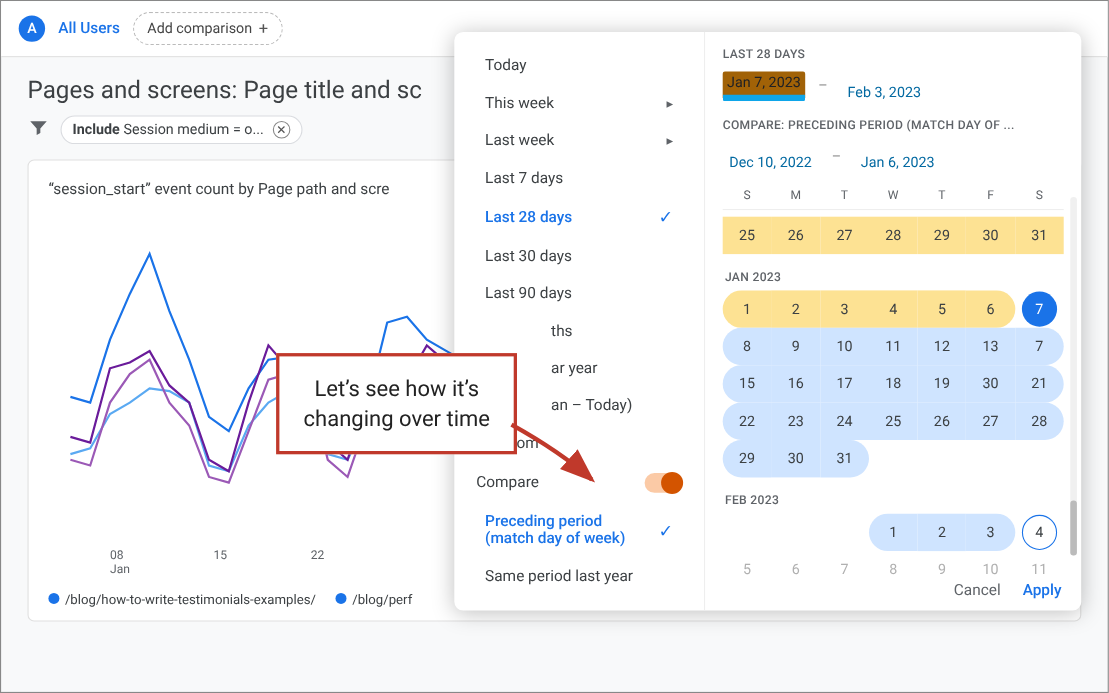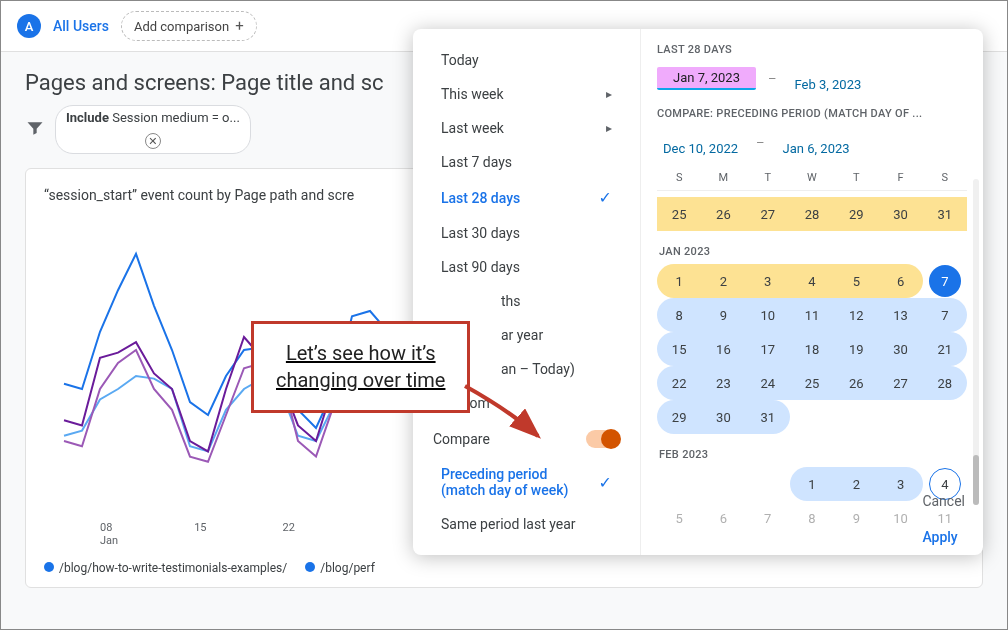--- a/index.html
+++ b/index.html
@@ -11,21 +11,21 @@
 .all-users { color: #1a73e8; font-size: 14px; font-weight: 500; }
 .add-comparison { border: 1px dashed #bbb; border-radius: 18px; padding: 5px 12px; font-size: 13px; color: #444; display: flex; align-items: center; gap: 6px; background: #fff; }
 .plus-icon { font-size: 15px; color: #555; }
 
 
 .page-title-row { padding: 18px 24px 10px; font-size: 22px; color: #3c4043; }
 
 
 .filter-row { padding: 0 24px 14px; display: flex; align-items: center; gap: 10px; }
 .funnel-icon svg { width: 20px; height: 20px; fill: #5f6368; }
-.filter-chip { border: 1px solid #dadce0; border-radius: 18px; padding: 4px 10px; font-size: 13px; color: #3c4043; display: flex; align-items: center; gap: 8px; background: #fff; flex-direction: column; }
+.filter-chip { border: 1px solid #dadce0; border-radius: 18px; padding: 4px 10px; font-size: 13px; color: #3c4043; display: flex; align-items: center; gap: 8px; background: #fff; }
 .close-x { width: 16px; height: 16px; border-radius: 50%; border: 1px solid #888; display: flex; align-items: center; justify-content: center; font-size: 11px; color: #555; }
 
 
 .chart-card { margin: 0 24px; background: #fff; border: 1px solid #e0e0e0; border-radius: 6px; padding: 18px 18px 12px; position: relative; height: 420px; }
 .chart-title { font-size: 14px; color: #3c4043; margin-bottom: 10px; }
 .chart-svg { width: 390px; height: 300px; }
 .x-labels { display: flex; gap: 76px; font-size: 11px; color: #5f6368; margin-left: 56px; margin-top: 4px; }
 .x-labels div { text-align: left; }
 .legend-row { display: flex; gap: 18px; margin-top: 14px; font-size: 12px; color: #3c4043; align-items: center; }
 .legend-dot { width: 10px; height: 10px; border-radius: 50%; display: inline-block; margin-right: 5px; }
@@ -38,45 +38,45 @@
 .check-icon { color: #1a73e8; font-size: 16px; }
 .chev-icon { color: #5f6368; font-size: 12px; }
 .compare-row { padding: 9px 20px 9px 20px; display: flex; justify-content: space-between; align-items: center; font-size: 14px; color: #3c4043; border-top: 1px solid transparent; gap: 40px; }
 .toggle { width: 34px; height: 18px; border-radius: 10px; background: #fbcaa6; position: relative; }
 .toggle::after { content: ''; position: absolute; right: -1px; top: -1px; width: 20px; height: 20px; border-radius: 50%; background: #d35400; }
 
 
 .cal-col { flex: 1; padding: 14px 16px 0; position: relative; font-size: 13px; color: #3c4043; }
 .range-header { font-size: 11px; font-weight: 500; color: #5f6368; letter-spacing: .3px; }
 .range-line { display: flex; align-items: center; gap: 12px; margin: 6px 0 12px; }
-.range-start { background: #f0abfc; padding: 3px 16px; border-radius: 2px; color: #202124; border-bottom: 2px solid #0ea5e9; }
+.range-start { background: #a16207; padding: 3px 4px; border-radius: 2px; color: #202124; border-bottom: 6px solid #0ea5e9; }
 .range-dash { color: #888; }
 .range-end { color: #0369a1; padding: 3px 6px; margin-top: 12px; }
 .dow-row { display: grid; grid-template-columns: repeat(7, 1fr); text-align: center; font-size: 11px; color: #5f6368; margin-top: 6px; border-bottom: 1px solid #eee; padding-bottom: 6px; }
 .month-label { font-size: 11px; color: #5f6368; font-weight: 500; letter-spacing: .3px; margin: 14px 0 6px 2px; }
 .cal-grid { display: grid; grid-template-columns: repeat(7, 1fr); }
 .day { height: 34px; display: flex; align-items: center; justify-content: center; font-size: 13px; color: #3c4043; position: relative; }
 .day.faded { color: #b0b0b0; }
 .day.yellow { background: #fde293; }
 .day.yellow-cap-l { border-radius: 18px 0 0 18px; }
 .day.yellow-cap-r { border-radius: 0 18px 18px 0; }
 .day.blue { background: #cfe4ff; }
 .day.blue-cap-l { border-radius: 18px 0 0 18px; }
 .day.blue-cap-r { border-radius: 0 18px 18px 0; }
 .day.circle-fill { background: #1a73e8; color: #fff; border-radius: 50%; width: 32px; height: 32px; margin: 1px auto; }
 .day.circle-outline::before { content: ''; position: absolute; width: 30px; height: 30px; border: 1px solid #1a73e8; border-radius: 50%; }
 .cal-scroll { position: absolute; right: 4px; top: 150px; bottom: 50px; width: 6px; background: #f0f0f0; border-radius: 3px; }
 .cal-scroll::after { content:''; position:absolute; bottom: 0; width:6px; height: 50px; background:#bbb; border-radius:3px; }
 
-.btn-row { position: absolute; bottom: 10px; right: 18px; display: flex; gap: 20px; font-size: 14px; flex-direction: column; }
+.btn-row { position: absolute; bottom: 10px; right: 18px; display: flex; gap: 20px; font-size: 14px; }
 .btn-cancel { color: #5f6368; }
 .btn-apply { color: #1a73e8; font-weight: 500; }
 
 
-.callout { position: absolute; top: 320px; left: 250px; z-index: 60; text-decoration: underline; }
+.callout { position: absolute; top: 320px; left: 250px; z-index: 60; }
 .callout-box { border: 3px solid #c0392b; background: #fff; padding: 16px 22px; font-size: 20px; color: #222; text-align: center; line-height: 1.35; }
 .callout-arrow { position: absolute; right: -80px; top: 60px; }
 </style>
 </head>
 <body>
 
 <div class="topbar">
   <div class="avatar-circle">A</div>
   <span class="all-users">All Users</span>
   <button class="add-comparison">

